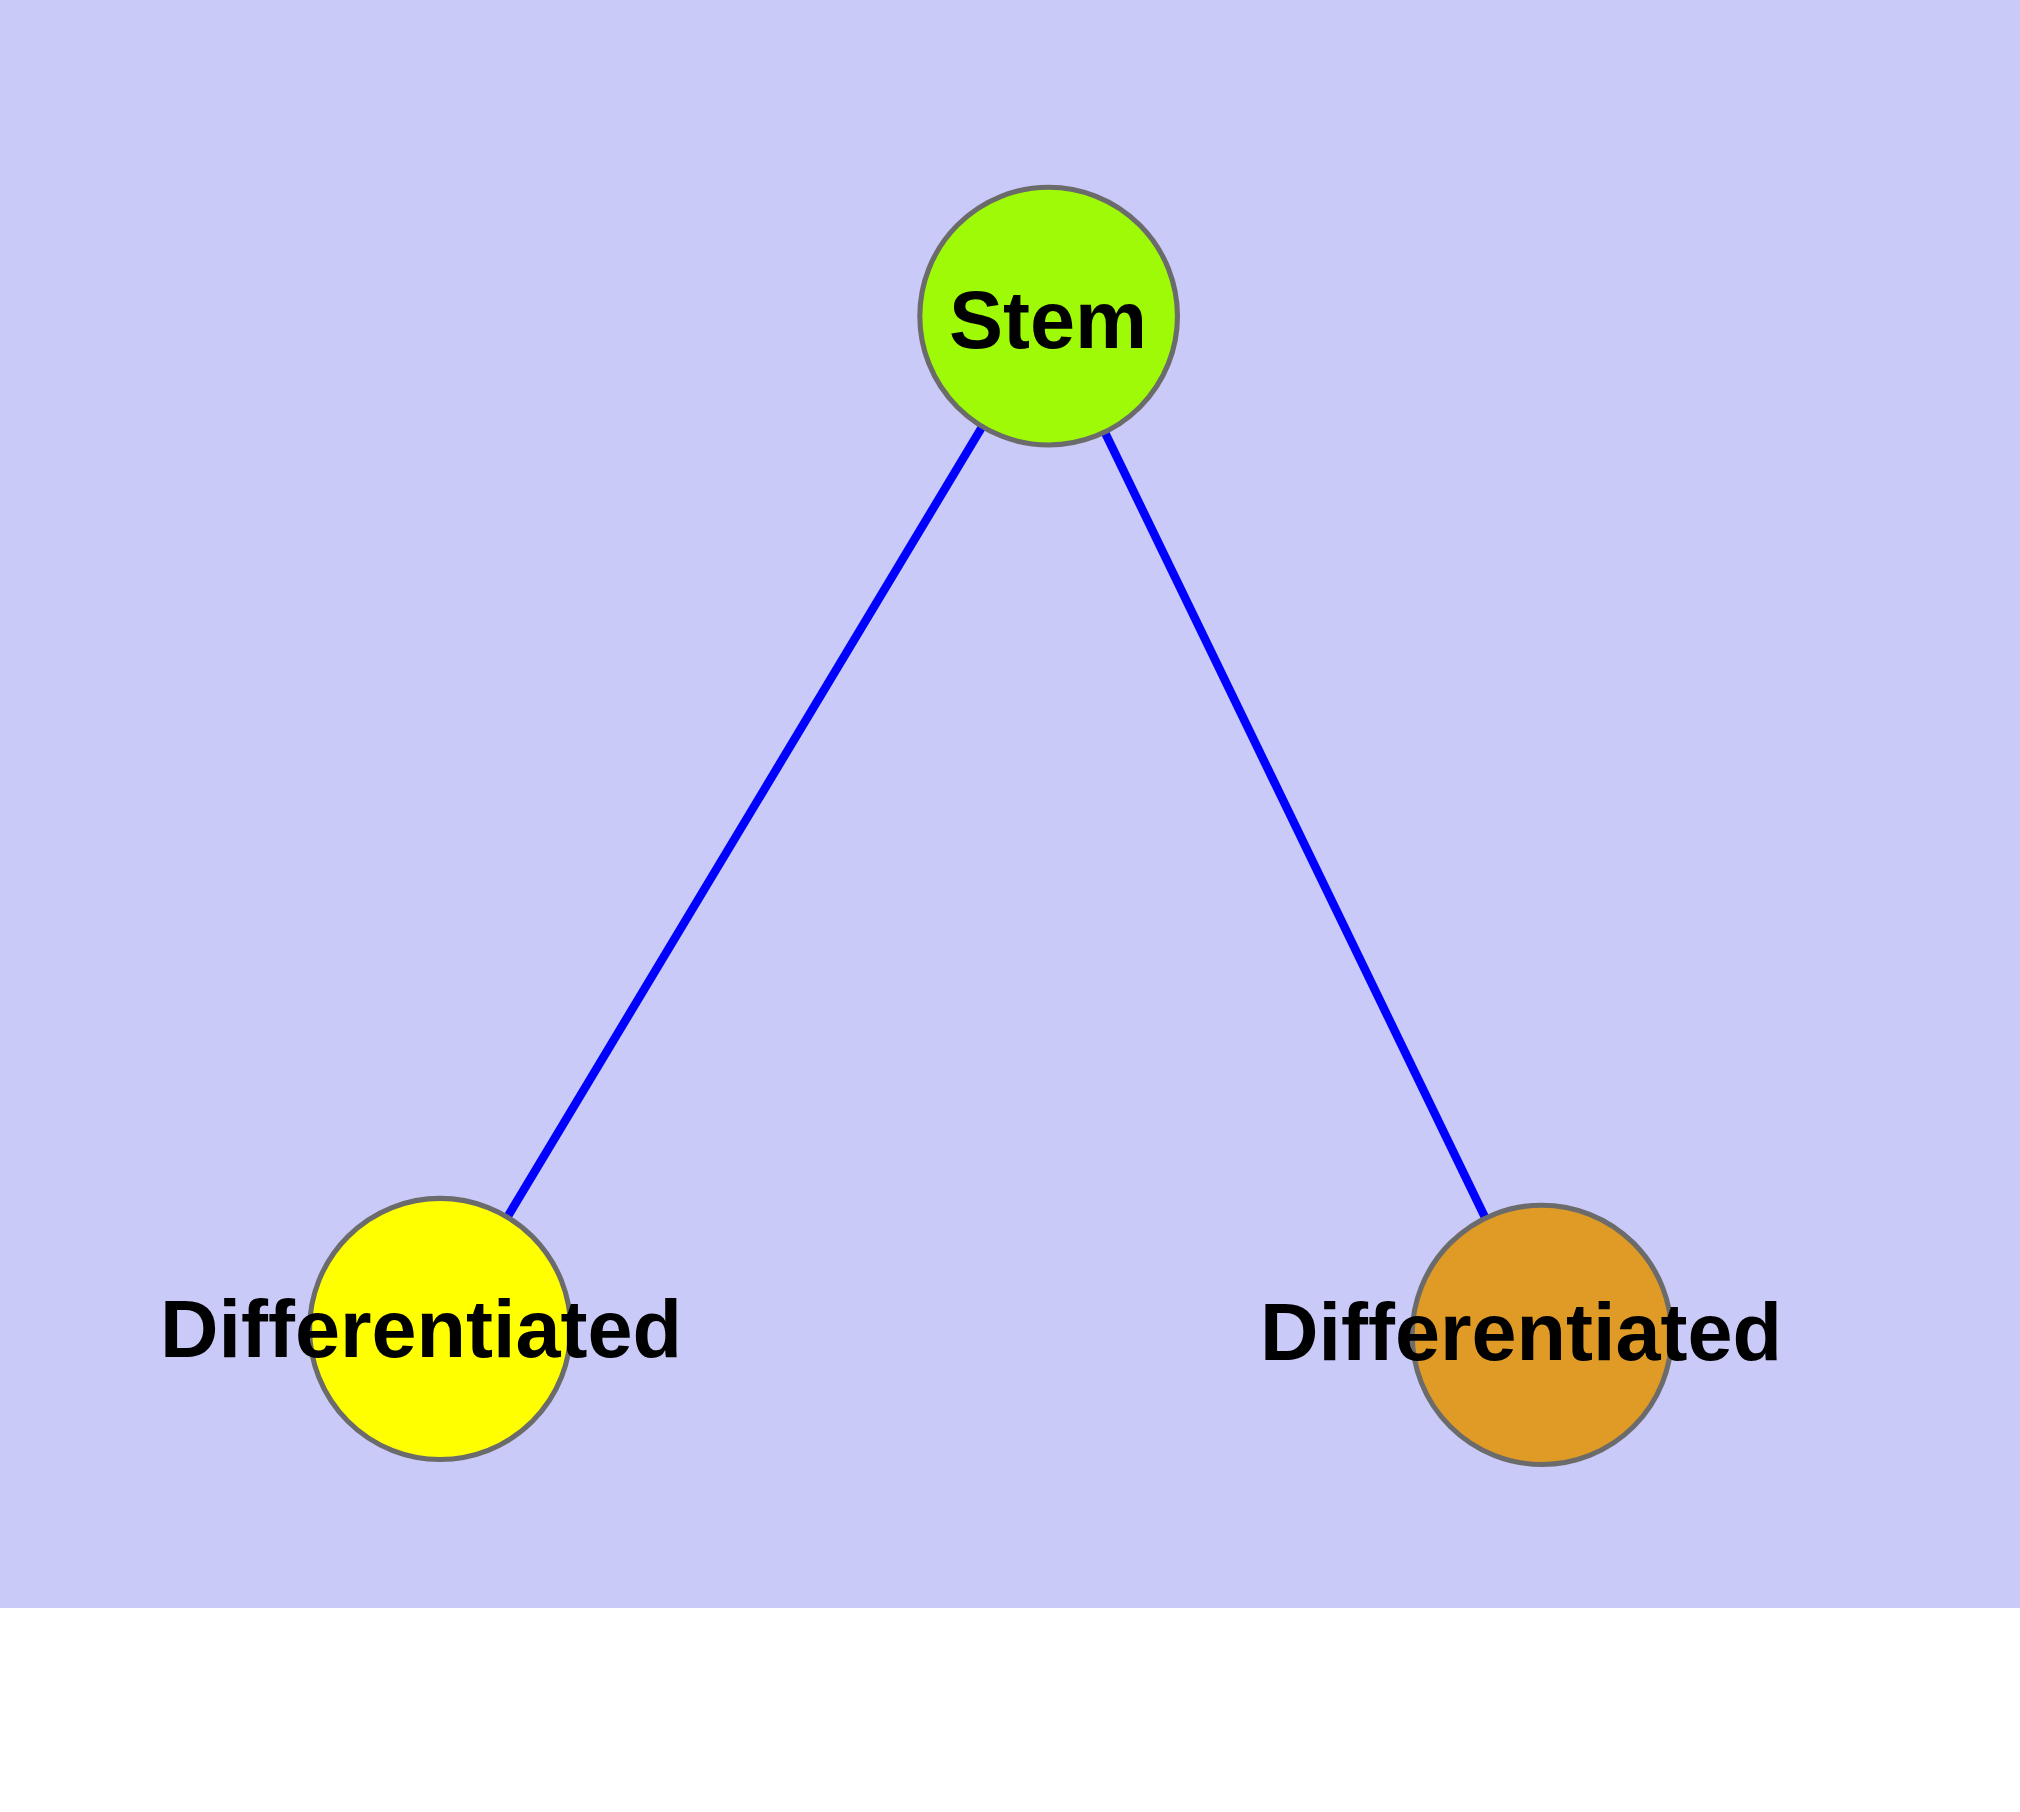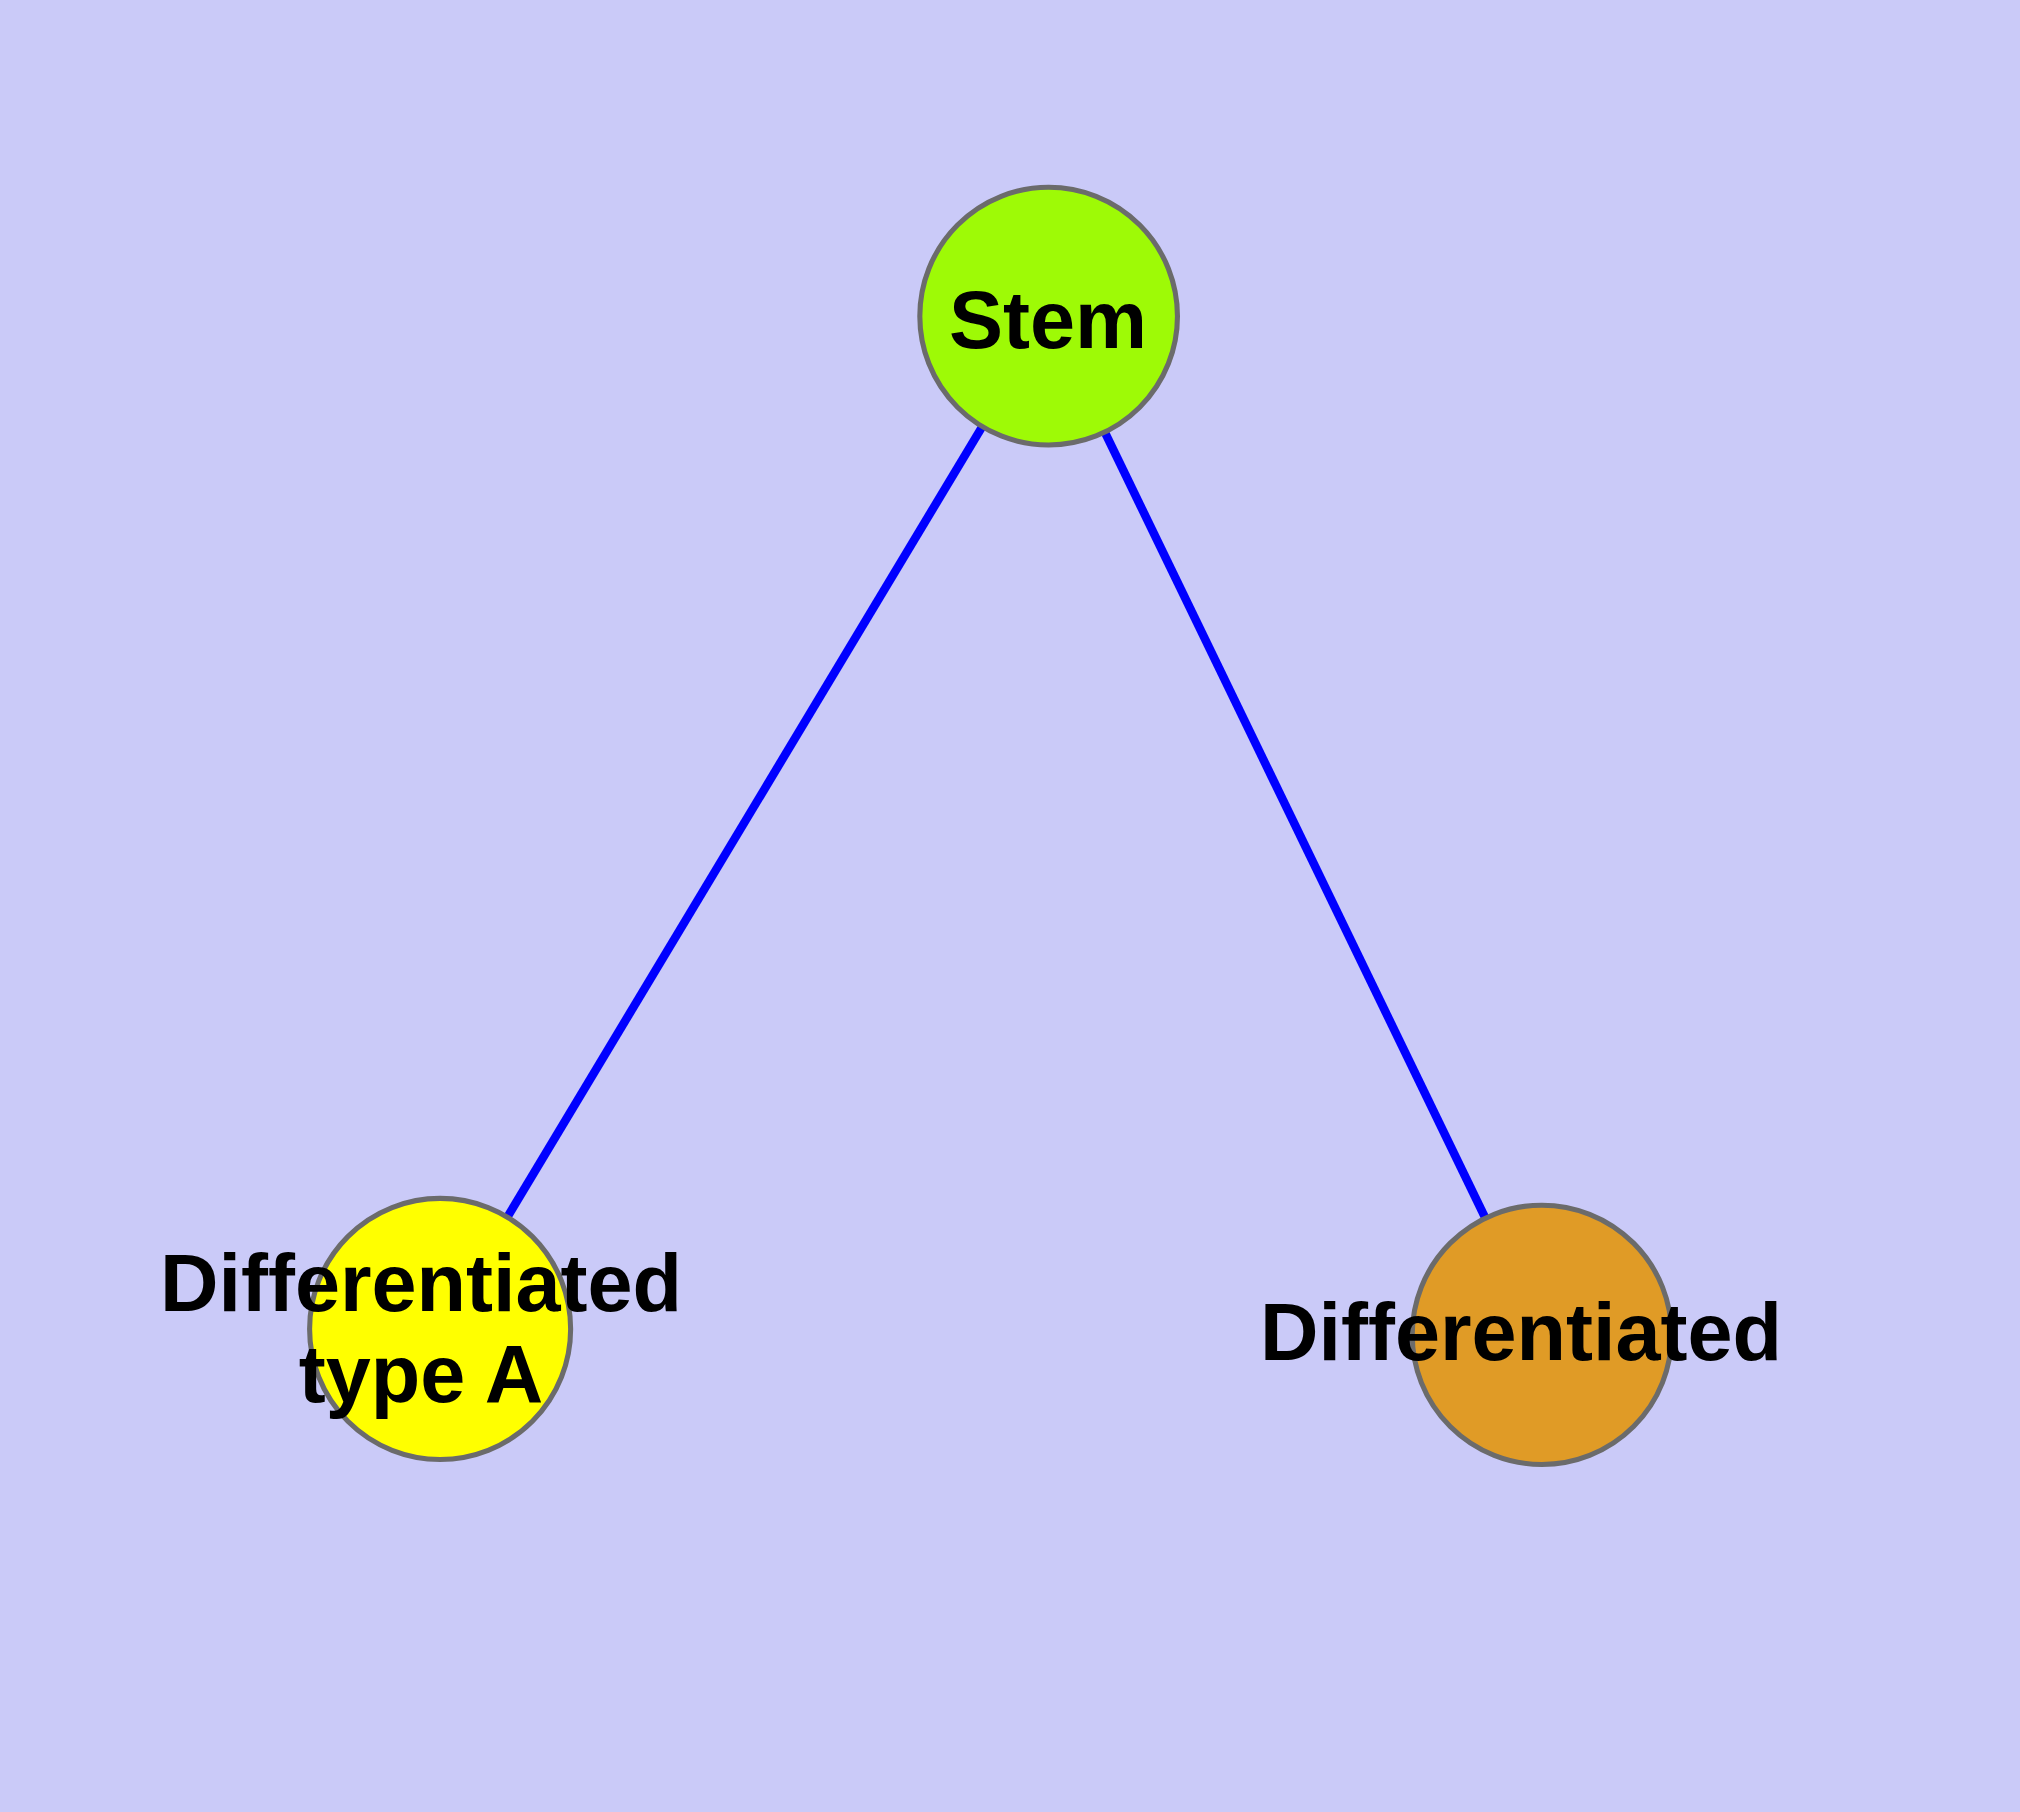--- a/index.html
+++ b/index.html
@@ -37,36 +37,36 @@
     font-family: "Liberation Sans", sans-serif;
     line-height: 1.12;
     white-space: pre;
     pointer-events: none;
     transform: translate(-50%, -50%);
   }
 </style>
 </head>
 <body>
 
-<div id="canvas" style="width: 2021px; height: 1812px;">
+<div id="canvas" style="width: 2021px; height: 1608px;">
 
   <div id="bg-rect" style="background: rgb(202, 202, 248);"></div>
 
   <svg id="graph-svg" viewBox="0 0 2384 2138" style="width: 2021px; height: 1812px;">
     <g id="edges-layer">
         <line x1="1237" y1="373" x2="519" y2="1568" stroke="#0000ff" stroke-width="10" stroke-linecap="butt"></line>
         <line x1="1237" y1="373" x2="1819" y2="1575" stroke="#0000ff" stroke-width="10" stroke-linecap="butt"></line>
       </g>
     <g id="nodes-layer">
         <circle cx="1237" cy="373" r="152" fill="#9efa06" stroke="#6b6b6b" stroke-width="6"></circle>
         <circle cx="519" cy="1568" r="154" fill="#ffff00" stroke="#6b6b6b" stroke-width="6"></circle>
         <circle cx="1819" cy="1575" r="153" fill="#e09b26" stroke="#6b6b6b" stroke-width="6"></circle>
       </g>
   </svg>
 
   <div id="labels-layer">
       <div class="node-label" style="left: 1048px; top: 320px; font-size: 81px;"><div>Stem</div></div>
-      <div class="node-label" style="left: 421px; top: 1329px; font-size: 81px;"><div>Differentiated</div><div>type A</div></div>
+      <div class="node-label" style="left: 421px; top: 1329px; font-size: 81px;"><div>Differentiated</div></div>
       <div class="node-label" style="left: 1521px; top: 1332px; font-size: 81px;"><div>Differentiated</div></div>
     </div>
 
 </div>
 
 
 </body></html>

